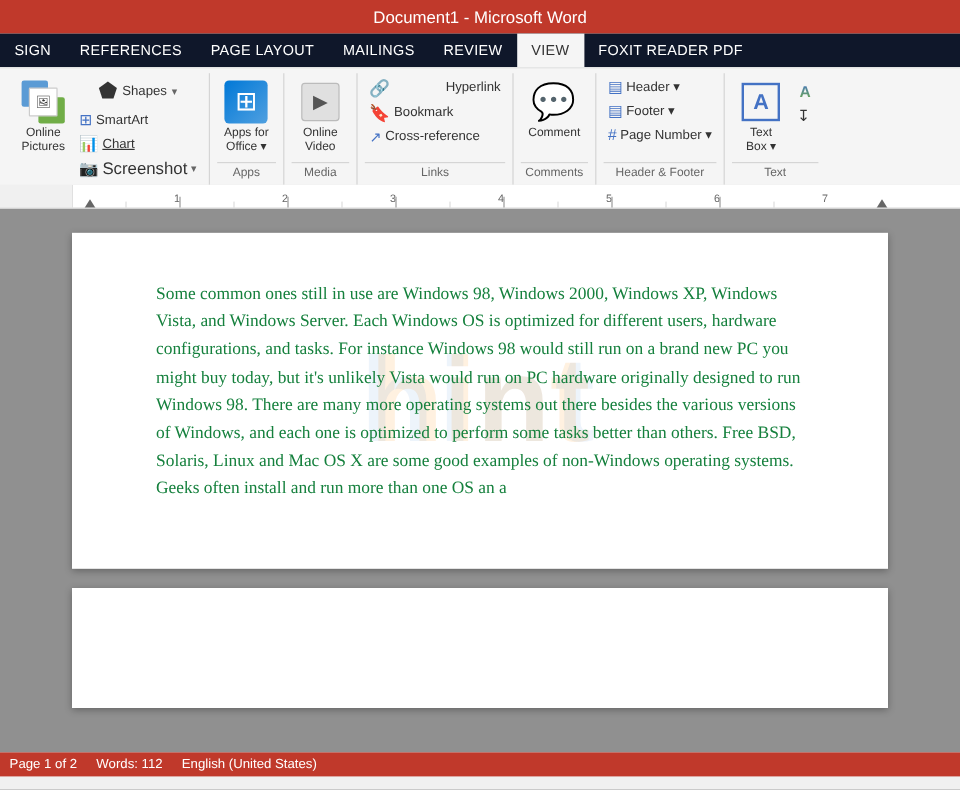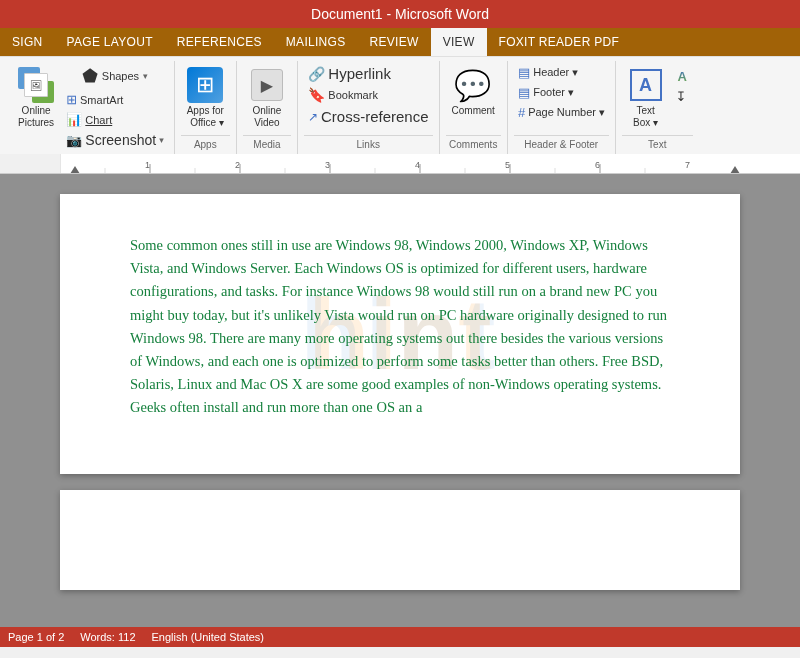--- a/index.html
+++ b/index.html
@@ -14,21 +14,21 @@
       padding: 5px 0;
       height: 28px;
       display: flex;
       align-items: center;
       justify-content: center;
     }
 
     
     .tab-bar {
       display: flex;
-      background: #a16207;
+      background: #0f172a;
       padding: 0;
     }
     .tab-item {
       color: white;
       font-size: 12px;
       padding: 7px 12px;
       cursor: pointer;
       text-transform: uppercase;
       font-weight: 500;
       letter-spacing: 0.3px;
@@ -172,22 +172,22 @@
   </style>
 </head>
 <body>
 
 <div class="title-bar">
   <span>Document1 - Microsoft Word</span>
 </div>
 
 <div class="tab-bar">
   <div class="tab-item">SIGN</div>
+  <div class="tab-item">REFERENCES</div>
   <div class="tab-item">PAGE LAYOUT</div>
-  <div class="tab-item">REFERENCES</div>
   <div class="tab-item">MAILINGS</div>
   <div class="tab-item">REVIEW</div>
   <div class="tab-item active">VIEW</div>
   <div class="tab-item">FOXIT READER PDF</div>
 </div>
 
 <div class="ribbon-content">
 
   <div class="ribbon-group">
     <div class="ribbon-group-items">
@@ -227,21 +227,21 @@
   </div>
 
   <div class="ribbon-group">
     <div class="ribbon-group-items">
       <div class="ribbon-btn-large">
         <div class="icon-area">
           <div style="width:36px;height:36px;background:linear-gradient(135deg,#0078d7,#50a0e0);border-radius:4px;display:flex;align-items:center;justify-content:center;">
             <span style="color:white;font-size:22px;">⊞</span>
           </div>
         </div>
-        <span style="font-size:10px;line-height:1.2;text-align:right;">Apps for<br>Office ▾</span>
+        <span style="font-size:10px;line-height:1.2;text-align:center;">Apps for<br>Office ▾</span>
       </div>
     </div>
     <div class="ribbon-group-label">Apps</div>
   </div>
 
   <div class="ribbon-group">
     <div class="ribbon-group-items">
       <div class="ribbon-btn-large">
         <div class="icon-area">
           <div style="width:32px;height:32px;background:#e0e0e0;border-radius:3px;display:flex;align-items:center;justify-content:center;border:1px solid #bbb;">
@@ -252,29 +252,29 @@
       </div>
     </div>
     <div class="ribbon-group-label">Media</div>
   </div>
 
   <div class="ribbon-group">
     <div class="ribbon-group-items">
       <div class="ribbon-col">
         <div class="ribbon-btn-small">
           <span style="color:#4472c4;font-size:14px;">🔗</span>
-          <span style="font-size:15px;">Hyperlink</span>
+          <span style="font-size:11px;margin-left:43px;">Hyperlink</span>
         </div>
         <div class="ribbon-btn-small">
           <span style="color:#ed7d31;font-size:14px;">🔖</span>
           <span style="font-size:11px;">Bookmark</span>
         </div>
         <div class="ribbon-btn-small">
           <span style="color:#4472c4;font-size:12px;">↗</span>
-          <span style="font-size:15px;">Cross-reference</span>
+          <span style="font-size:11px;">Cross-reference</span>
         </div>
       </div>
     </div>
     <div class="ribbon-group-label">Links</div>
   </div>
 
   <div class="ribbon-group">
     <div class="ribbon-group-items">
       <div class="ribbon-btn-large">
         <div class="icon-area">

